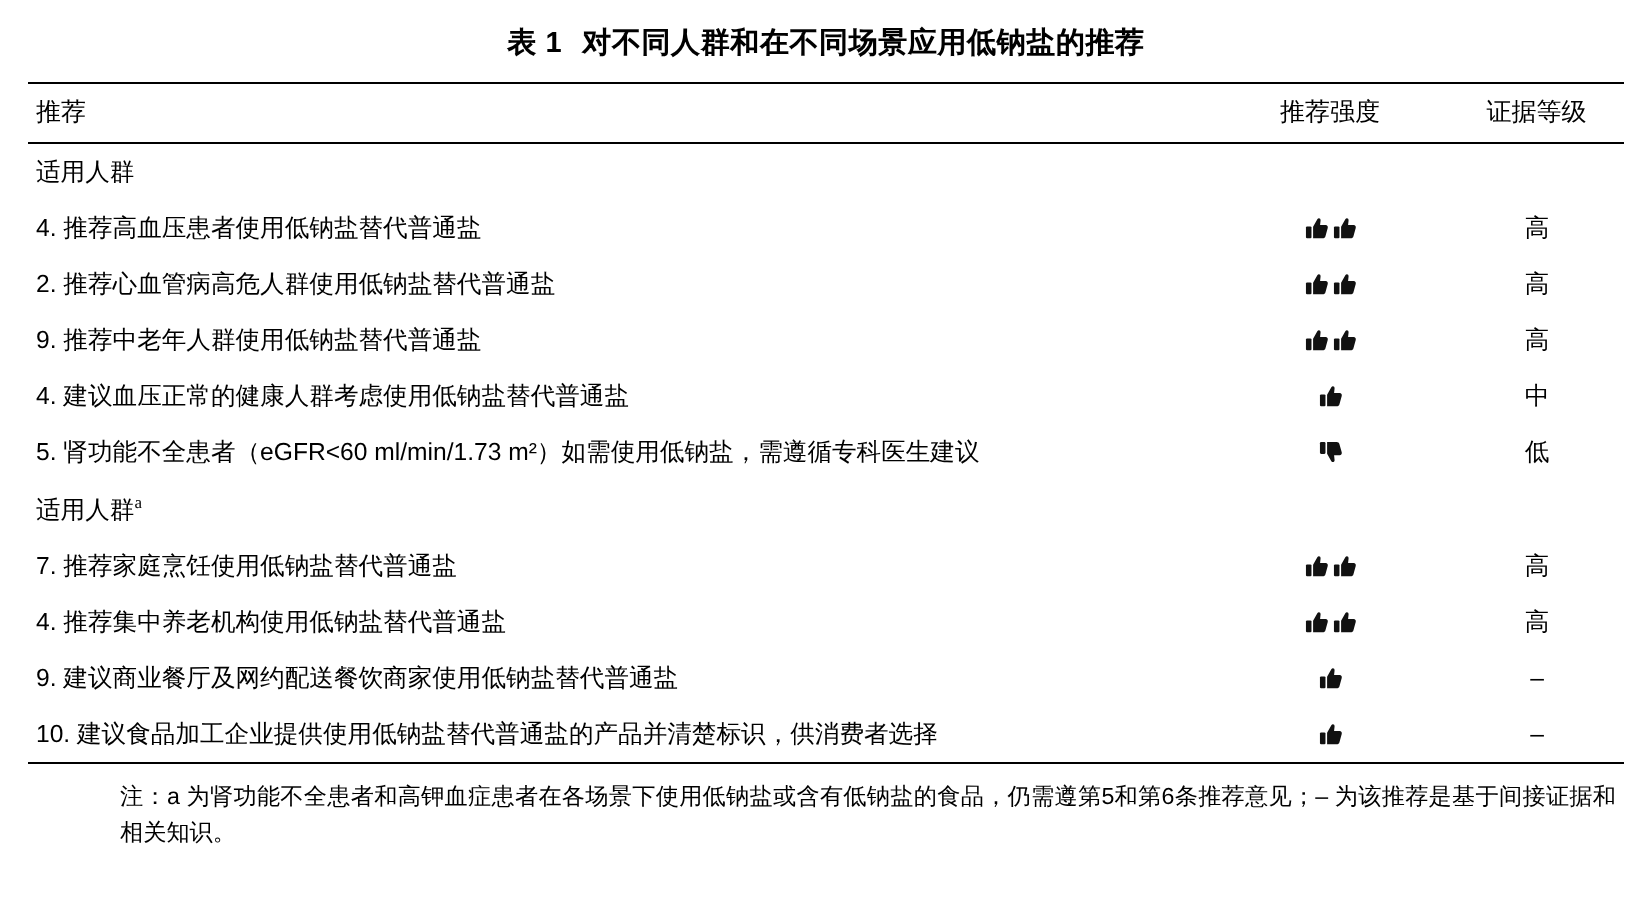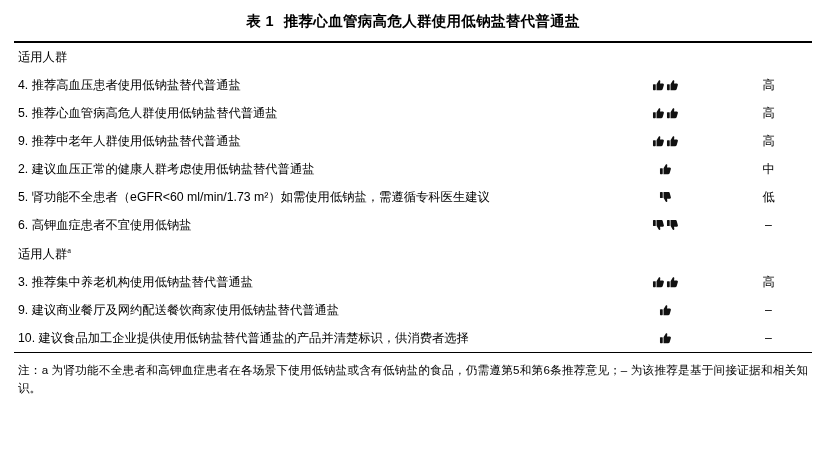--- a/index.html
+++ b/index.html
@@ -89,33 +89,43 @@
     margin: 0 0.5px;
     vertical-align: middle;
   }
   .thumb svg { display: block; }
   .footnote {
     font-family: "Liberation Sans", sans-serif;
     font-size: 11.6px;
     line-height: 1.55;
     padding: 8px 4px 0 4px;
     text-align: justify;
+    margin-left: 42px;
   }
 </style>
 </head>
 <body>
 
 <div class="page">
 
   <div class="table-title">
-    <span class="tnum">表 1</span><span>推荐心血管病高危人群使用低钠盐替代普通盐</span>
+    <span class="tnum">表 1</span><span>对不同人群和在不同场景应用低钠盐的推荐</span>
   </div>
 
   <hr class="rule">
 
+  <table class="main">
+    <thead>
+      <tr>
+        <th class="col-rec">推荐</th>
+        <th class="col-str">推荐强度</th>
+        <th class="col-evi">证据等级</th>
+      </tr>
+    </thead>
+  </table>
 
   <hr class="rule thin">
 
   <table class="main">
     <tbody id="body">
         <tr class="section-row">
           <td class="col-rec section-label"><span>适用人群</span></td>
           <td class="col-str"></td>
           <td class="col-evi"></td>
         </tr>
@@ -124,21 +134,21 @@
           <td class="col-str"><span class="thumbs"><span class="thumb"><svg width="13" height="13" viewBox="0 0 16 16">
                   <path d="M5.6 6.6 L8.2 2.0 C8.9 0.9 10.3 1.4 10.2 2.7 L9.9 5.6 L13.3 5.6 C14.3 5.6 14.9 6.5 14.6 7.4 L13.2 12.4 C13.0 13.2 12.3 13.7 11.5 13.7 L5.6 13.7 Z" fill="#111"></path>
                   <rect x="1.2" y="6.4" width="3.4" height="7.3" rx="0.7" fill="#111"></rect>
                 </svg></span><span class="thumb"><svg width="13" height="13" viewBox="0 0 16 16">
                   <path d="M5.6 6.6 L8.2 2.0 C8.9 0.9 10.3 1.4 10.2 2.7 L9.9 5.6 L13.3 5.6 C14.3 5.6 14.9 6.5 14.6 7.4 L13.2 12.4 C13.0 13.2 12.3 13.7 11.5 13.7 L5.6 13.7 Z" fill="#111"></path>
                   <rect x="1.2" y="6.4" width="3.4" height="7.3" rx="0.7" fill="#111"></rect>
                 </svg></span></span></td>
           <td class="col-evi">高</td>
         </tr>
         <tr>
-          <td class="col-rec">5. 推荐心血管病高危人群使用低钠盐替代普通盐</td>
+          <td class="col-rec">2. 推荐心血管病高危人群使用低钠盐替代普通盐</td>
           <td class="col-str"><span class="thumbs"><span class="thumb"><svg width="13" height="13" viewBox="0 0 16 16">
                   <path d="M5.6 6.6 L8.2 2.0 C8.9 0.9 10.3 1.4 10.2 2.7 L9.9 5.6 L13.3 5.6 C14.3 5.6 14.9 6.5 14.6 7.4 L13.2 12.4 C13.0 13.2 12.3 13.7 11.5 13.7 L5.6 13.7 Z" fill="#111"></path>
                   <rect x="1.2" y="6.4" width="3.4" height="7.3" rx="0.7" fill="#111"></rect>
                 </svg></span><span class="thumb"><svg width="13" height="13" viewBox="0 0 16 16">
                   <path d="M5.6 6.6 L8.2 2.0 C8.9 0.9 10.3 1.4 10.2 2.7 L9.9 5.6 L13.3 5.6 C14.3 5.6 14.9 6.5 14.6 7.4 L13.2 12.4 C13.0 13.2 12.3 13.7 11.5 13.7 L5.6 13.7 Z" fill="#111"></path>
                   <rect x="1.2" y="6.4" width="3.4" height="7.3" rx="0.7" fill="#111"></rect>
                 </svg></span></span></td>
           <td class="col-evi">高</td>
         </tr>
         <tr>
@@ -146,53 +156,53 @@
           <td class="col-str"><span class="thumbs"><span class="thumb"><svg width="13" height="13" viewBox="0 0 16 16">
                   <path d="M5.6 6.6 L8.2 2.0 C8.9 0.9 10.3 1.4 10.2 2.7 L9.9 5.6 L13.3 5.6 C14.3 5.6 14.9 6.5 14.6 7.4 L13.2 12.4 C13.0 13.2 12.3 13.7 11.5 13.7 L5.6 13.7 Z" fill="#111"></path>
                   <rect x="1.2" y="6.4" width="3.4" height="7.3" rx="0.7" fill="#111"></rect>
                 </svg></span><span class="thumb"><svg width="13" height="13" viewBox="0 0 16 16">
                   <path d="M5.6 6.6 L8.2 2.0 C8.9 0.9 10.3 1.4 10.2 2.7 L9.9 5.6 L13.3 5.6 C14.3 5.6 14.9 6.5 14.6 7.4 L13.2 12.4 C13.0 13.2 12.3 13.7 11.5 13.7 L5.6 13.7 Z" fill="#111"></path>
                   <rect x="1.2" y="6.4" width="3.4" height="7.3" rx="0.7" fill="#111"></rect>
                 </svg></span></span></td>
           <td class="col-evi">高</td>
         </tr>
         <tr>
-          <td class="col-rec">2. 建议血压正常的健康人群考虑使用低钠盐替代普通盐</td>
+          <td class="col-rec">4. 建议血压正常的健康人群考虑使用低钠盐替代普通盐</td>
           <td class="col-str"><span class="thumbs"><span class="thumb"><svg width="13" height="13" viewBox="0 0 16 16">
                   <path d="M5.6 6.6 L8.2 2.0 C8.9 0.9 10.3 1.4 10.2 2.7 L9.9 5.6 L13.3 5.6 C14.3 5.6 14.9 6.5 14.6 7.4 L13.2 12.4 C13.0 13.2 12.3 13.7 11.5 13.7 L5.6 13.7 Z" fill="#111"></path>
                   <rect x="1.2" y="6.4" width="3.4" height="7.3" rx="0.7" fill="#111"></rect>
                 </svg></span></span></td>
           <td class="col-evi">中</td>
         </tr>
         <tr>
           <td class="col-rec">5. 肾功能不全患者（eGFR&lt;60 ml/min/1.73 m²）如需使用低钠盐，需遵循专科医生建议</td>
           <td class="col-str"><span class="thumbs"><span class="thumb"><svg width="13" height="13" viewBox="0 0 16 16">
                   <path d="M5.6 8.4 L8.2 13.0 C8.9 14.1 10.3 13.6 10.2 12.3 L9.9 9.4 L13.3 9.4 C14.3 9.4 14.9 8.5 14.6 7.6 L13.2 2.6 C13.0 1.8 12.3 1.3 11.5 1.3 L5.6 1.3 Z" fill="#111"></path>
                   <rect x="1.2" y="1.3" width="3.4" height="7.3" rx="0.7" fill="#111"></rect>
                 </svg></span></span></td>
           <td class="col-evi">低</td>
-        </tr>
-        <tr>
-          <td class="col-rec">6. 高钾血症患者不宜使用低钠盐</td>
-          <td class="col-str"><span class="thumbs"><span class="thumb"><svg width="13" height="13" viewBox="0 0 16 16">
-                  <path d="M5.6 8.4 L8.2 13.0 C8.9 14.1 10.3 13.6 10.2 12.3 L9.9 9.4 L13.3 9.4 C14.3 9.4 14.9 8.5 14.6 7.6 L13.2 2.6 C13.0 1.8 12.3 1.3 11.5 1.3 L5.6 1.3 Z" fill="#111"></path>
-                  <rect x="1.2" y="1.3" width="3.4" height="7.3" rx="0.7" fill="#111"></rect>
-                </svg></span><span class="thumb"><svg width="13" height="13" viewBox="0 0 16 16">
-                  <path d="M5.6 8.4 L8.2 13.0 C8.9 14.1 10.3 13.6 10.2 12.3 L9.9 9.4 L13.3 9.4 C14.3 9.4 14.9 8.5 14.6 7.6 L13.2 2.6 C13.0 1.8 12.3 1.3 11.5 1.3 L5.6 1.3 Z" fill="#111"></path>
-                  <rect x="1.2" y="1.3" width="3.4" height="7.3" rx="0.7" fill="#111"></rect>
-                </svg></span></span></td>
-          <td class="col-evi">–</td>
         </tr>
         <tr class="section-row">
           <td class="col-rec section-label"><span>适用人群</span><span class="sup">a</span></td>
           <td class="col-str"></td>
           <td class="col-evi"></td>
         </tr>
         <tr>
-          <td class="col-rec">3. 推荐集中养老机构使用低钠盐替代普通盐</td>
+          <td class="col-rec">7. 推荐家庭烹饪使用低钠盐替代普通盐</td>
+          <td class="col-str"><span class="thumbs"><span class="thumb"><svg width="13" height="13" viewBox="0 0 16 16">
+                  <path d="M5.6 6.6 L8.2 2.0 C8.9 0.9 10.3 1.4 10.2 2.7 L9.9 5.6 L13.3 5.6 C14.3 5.6 14.9 6.5 14.6 7.4 L13.2 12.4 C13.0 13.2 12.3 13.7 11.5 13.7 L5.6 13.7 Z" fill="#111"></path>
+                  <rect x="1.2" y="6.4" width="3.4" height="7.3" rx="0.7" fill="#111"></rect>
+                </svg></span><span class="thumb"><svg width="13" height="13" viewBox="0 0 16 16">
+                  <path d="M5.6 6.6 L8.2 2.0 C8.9 0.9 10.3 1.4 10.2 2.7 L9.9 5.6 L13.3 5.6 C14.3 5.6 14.9 6.5 14.6 7.4 L13.2 12.4 C13.0 13.2 12.3 13.7 11.5 13.7 L5.6 13.7 Z" fill="#111"></path>
+                  <rect x="1.2" y="6.4" width="3.4" height="7.3" rx="0.7" fill="#111"></rect>
+                </svg></span></span></td>
+          <td class="col-evi">高</td>
+        </tr>
+        <tr>
+          <td class="col-rec">4. 推荐集中养老机构使用低钠盐替代普通盐</td>
           <td class="col-str"><span class="thumbs"><span class="thumb"><svg width="13" height="13" viewBox="0 0 16 16">
                   <path d="M5.6 6.6 L8.2 2.0 C8.9 0.9 10.3 1.4 10.2 2.7 L9.9 5.6 L13.3 5.6 C14.3 5.6 14.9 6.5 14.6 7.4 L13.2 12.4 C13.0 13.2 12.3 13.7 11.5 13.7 L5.6 13.7 Z" fill="#111"></path>
                   <rect x="1.2" y="6.4" width="3.4" height="7.3" rx="0.7" fill="#111"></rect>
                 </svg></span><span class="thumb"><svg width="13" height="13" viewBox="0 0 16 16">
                   <path d="M5.6 6.6 L8.2 2.0 C8.9 0.9 10.3 1.4 10.2 2.7 L9.9 5.6 L13.3 5.6 C14.3 5.6 14.9 6.5 14.6 7.4 L13.2 12.4 C13.0 13.2 12.3 13.7 11.5 13.7 L5.6 13.7 Z" fill="#111"></path>
                   <rect x="1.2" y="6.4" width="3.4" height="7.3" rx="0.7" fill="#111"></rect>
                 </svg></span></span></td>
           <td class="col-evi">高</td>
         </tr>
         <tr>

